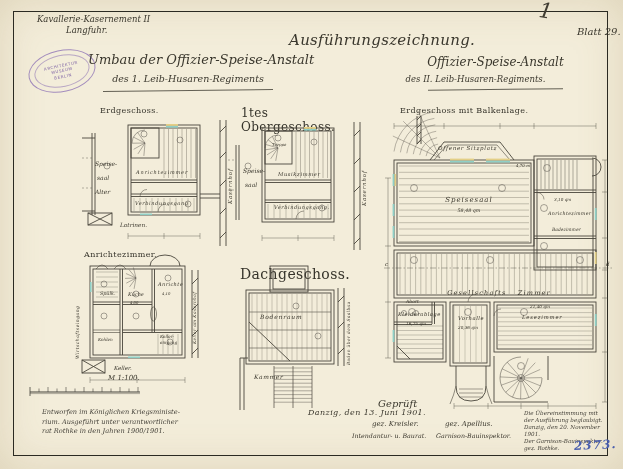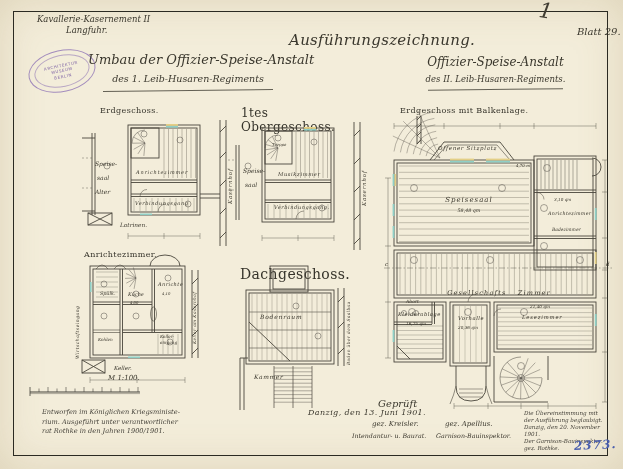--- a/index.html
+++ b/index.html
@@ -46,21 +46,21 @@
     </div>
   </div>
 
   <div class="lbl ctr" style="left:88px;top:53px;width:200px;font-size:13px;">Umbau der Offizier-Speise-Anstalt</div>
   <div class="lbl ctr" style="left:88px;top:74px;width:200px;font-size:9.5px;">des 1. Leib-Husaren-Regiments</div>
   <div class="rule" style="left:103px;top:90px;width:170px;transform:rotate(-.6deg);opacity:.8;"></div>
 
   <div class="lbl" style="left:289px;top:33px;font-size:15px;letter-spacing:.3px;">Ausführungszeichnung.</div>
 
   <div class="lbl ctr" style="left:408px;top:56px;width:175px;font-size:12px;">Offizier-Speise-Anstalt</div>
-  <div class="lbl ctr" style="left:408px;top:75px;width:175px;font-size:8.5px;">des II. Leib-Husaren-Regiments.</div>
+  <div class="lbl ctr" style="left:388px;top:75px;width:175px;font-size:8.5px;">des II. Leib-Husaren-Regiments.</div>
   <div class="rule" style="left:428px;top:89px;width:135px;transform:rotate(-.6deg);opacity:.8;"></div>
 
   <div class="lbl" style="left:577px;top:27px;font-size:10px;">Blatt 29.</div>
   <div class="lbl" style="left:539px;top:1px;font-size:21px;transform:rotate(9deg);color:#413d33;">1</div>
 
   <div class="plan" style="left:80px;top:106px;width:158px;height:150px;">
     <div class="cap" style="left:20px;top:0;width:120px;font-size:8px;">Erdgeschoss.</div>
     <svg viewBox="0 0 158 132" style="left:0;top:12px;width:158px;height:132px;">
       <g stroke="#4a463c" fill="none" stroke-width=".9">
         <path d="M12 15 V97 M15 15 V97 M2 20 H15 M2 93 H15"></path>

